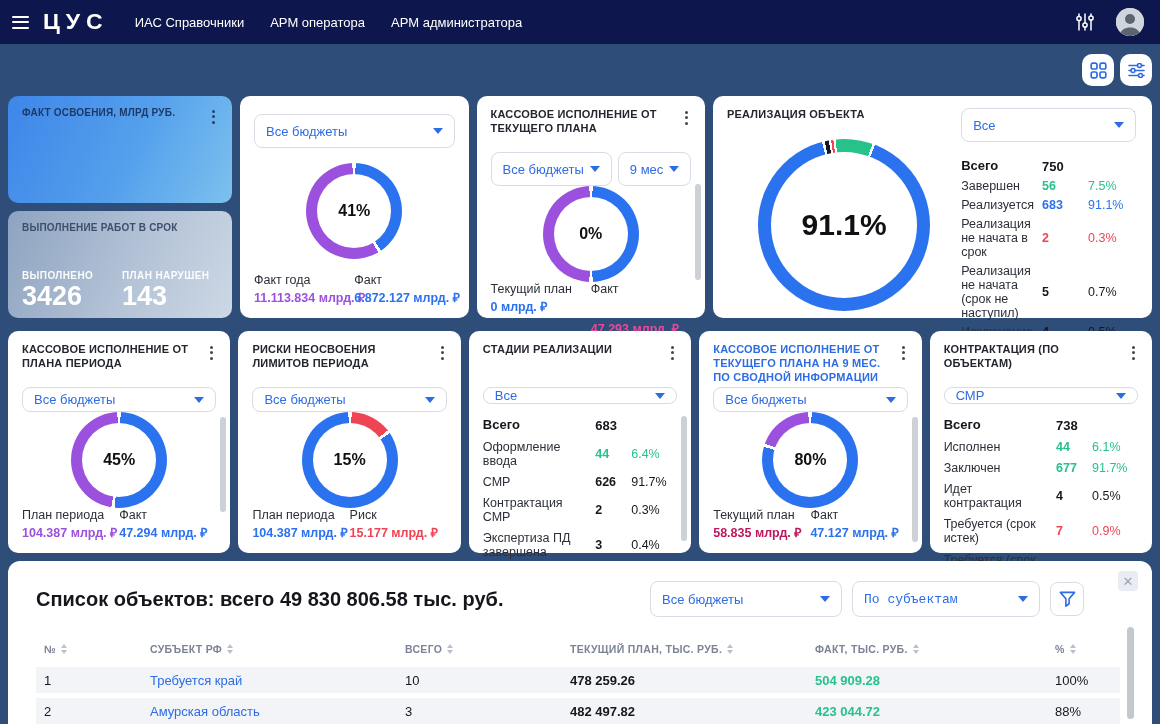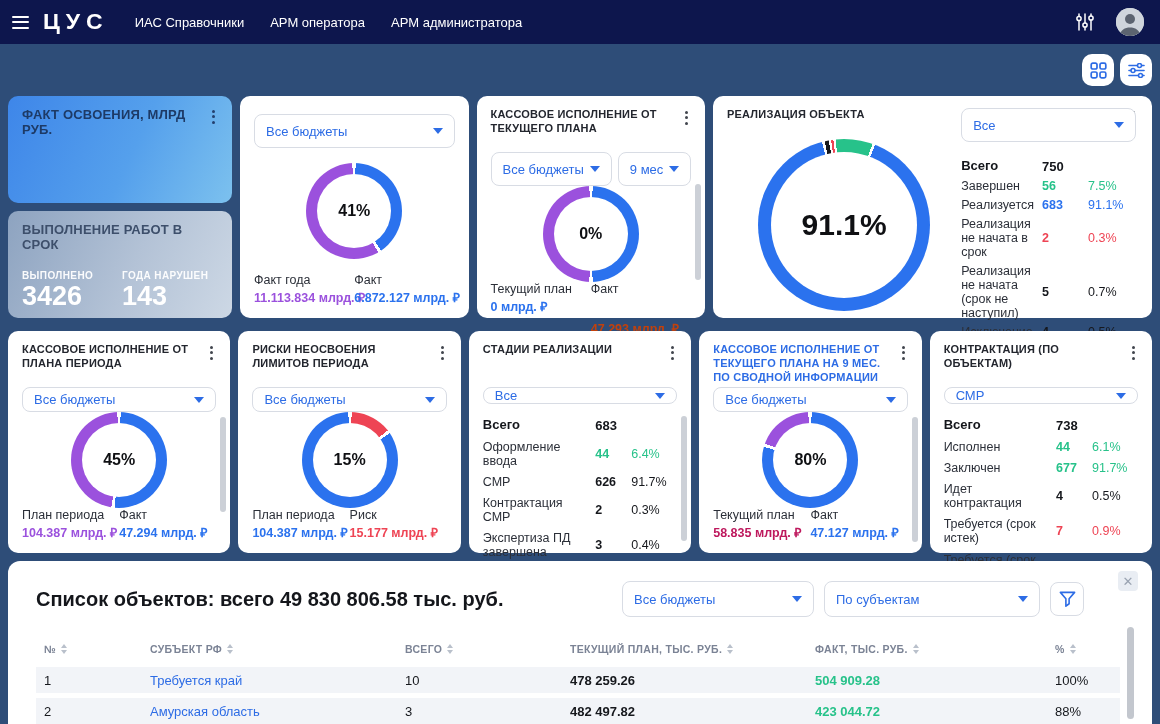--- a/index.html
+++ b/index.html
@@ -24,21 +24,21 @@
   .actions { display:flex; justify-content:flex-end; gap:6px; padding:10px 0 10px; }
   .act-btn { width:32px; height:32px; background:#fff; border:none; border-radius:10px; display:flex; align-items:center; justify-content:center; cursor:pointer; }
   .row { display:flex; gap:8px; }
   .row1 { height:222px; }
   .row2 { height:222px; margin-top:13px; }
   .col-stats { width:224px; display:flex; flex-direction:column; gap:8px; }
   
   .grad-card { flex:1; border-radius:10px; padding:11px 14px; position:relative; color:#fff; }
   .grad-blue { background:linear-gradient(115deg,#3e86e9 0%,#55a0ec 55%,#7cc1ee 100%); }
   .grad-gray { background:linear-gradient(115deg,#8da3c0 0%,#b3c2d6 55%,#cdd8e5 100%); }
-  .grad-title { font-size:13px; font-weight:700; color:#1d3a66; letter-spacing:.2px; padding-right:14px; }
+  .grad-title { font-size:10px; font-weight:700; color:#1d3a66; letter-spacing:.2px; padding-right:14px; }
   .grad-gray .grad-title { color:#3d4f6b; }
   .grad-stats { position:absolute; left:14px; right:10px; bottom:8px; display:flex; }
   .grad-stat { width:50%; }
   .grad-stat .lbl { font-size:10px; font-weight:700; color:rgba(255,255,255,.95); letter-spacing:.4px; margin-bottom:1px; }
   .grad-stat .val { font-size:27px; font-weight:700; line-height:1.05; color:#fff; }
   
   .card { background:#fff; border-radius:10px; padding:12px 14px; position:relative; display:flex; flex-direction:column; flex:1; min-width:0; }
   .card.w2 { flex:2.05; }
   .card-head { display:flex; align-items:flex-start; gap:6px; min-height:38px; }
   .card-head.auto { min-height:0; }
@@ -77,21 +77,21 @@
   .list-card .legend-row .pp { width:46px; }
   .list-card .legend { margin-top:10px; }
   .vthumb { position:absolute; right:4px; width:6px; background:#ccd0d7; border-radius:3px; }
   .title-blue { color:#2d6ce5; }
   
   .panel { margin-top:8px; background:#fff; border-radius:12px; height:260px; padding:20px 28px 0; position:relative; }
   .panel-head { display:flex; align-items:center; gap:10px; padding-right:40px; }
   .panel-title { font-size:20px; font-weight:700; color:#14161b; flex:1; }
   .panel-head .dd { margin-top:0; height:36px; }
   .ddw1 { width:192px; flex:none; }
-  .ddw2 { width:216px; flex:none; }
+  .ddw2 { width:188px; flex:none;font-family:Liberation Mono, monospace; }
   .icon-btn { width:34px; height:34px; border:1px solid #d8dce4; border-radius:8px; background:#fff; display:flex; align-items:center; justify-content:center; cursor:pointer; flex:none; }
   .close-btn { position:absolute; top:10px; right:14px; width:20px; height:20px; background:#e9edf3; border-radius:4px; color:#9aa3b1; display:flex; align-items:center; justify-content:center; font-size:13px; cursor:pointer; }
   .tbl { margin-top:26px; width:1084px; }
   .thead, .trow { display:grid; grid-template-columns:114px 255px 165px 245px 240px 1fr; align-items:center; }
   .thead { padding-bottom:12px; }
   .th { font-size:10.5px; font-weight:700; color:#7b8395; letter-spacing:.3px; display:flex; align-items:center; gap:5px; cursor:pointer; }
   .sort { display:inline-flex; flex-direction:column; gap:1.5px; }
   .sort b { width:0; height:0; border-left:3.5px solid transparent; border-right:3.5px solid transparent; }
   .sort .up { border-bottom:4px solid #b9c0cb; }
   .sort .dn { border-top:4px solid #b9c0cb; }
@@ -175,21 +175,21 @@
         </div>
       </div>
       <div class="grad-card grad-gray">
         <div class="grad-title">ВЫПОЛНЕНИЕ РАБОТ В СРОК</div>
         <div class="grad-stats">
           <div class="grad-stat">
               <div class="lbl">ВЫПОЛНЕНО</div>
               <div class="val">3426</div>
             </div>
           <div class="grad-stat">
-              <div class="lbl">ГОДА НАРУШЕН</div>
+              <div class="lbl">ПЛАН НАРУШЕН</div>
               <div class="val">143</div>
             </div>
         </div>
       </div>
     </div>
 
     <div class="card">
       <div class="dd">
           <span class="txt">Все бюджеты</span>
           <span class="caret"></span>
@@ -235,21 +235,21 @@
             <span class="pct">0%</span>
           </div>
       </div>
       <div class="card-stats">
         <div class="card-stat">
             <div class="lbl">Текущий план</div>
             <div class="val" style="color: rgb(43, 114, 238);">0 млрд. ₽</div>
           </div>
         <div class="card-stat">
             <div class="lbl">Факт</div>
-            <div class="val" style="color: #c2410c; margin-top: 24px;">47.293 млрд. ₽</div>
+            <div class="val" style="color: #ec4899; margin-top: 24px;">47.293 млрд. ₽</div>
           </div>
       </div>
       <div class="vthumb" style="top:88px;height:96px;"></div>
     </div>
 
     <div class="card w2">
       <div class="card-head auto">
         <div class="card-title">РЕАЛИЗАЦИЯ ОБЪЕКТА</div>
         <div class="kebab">
             <i></i>

